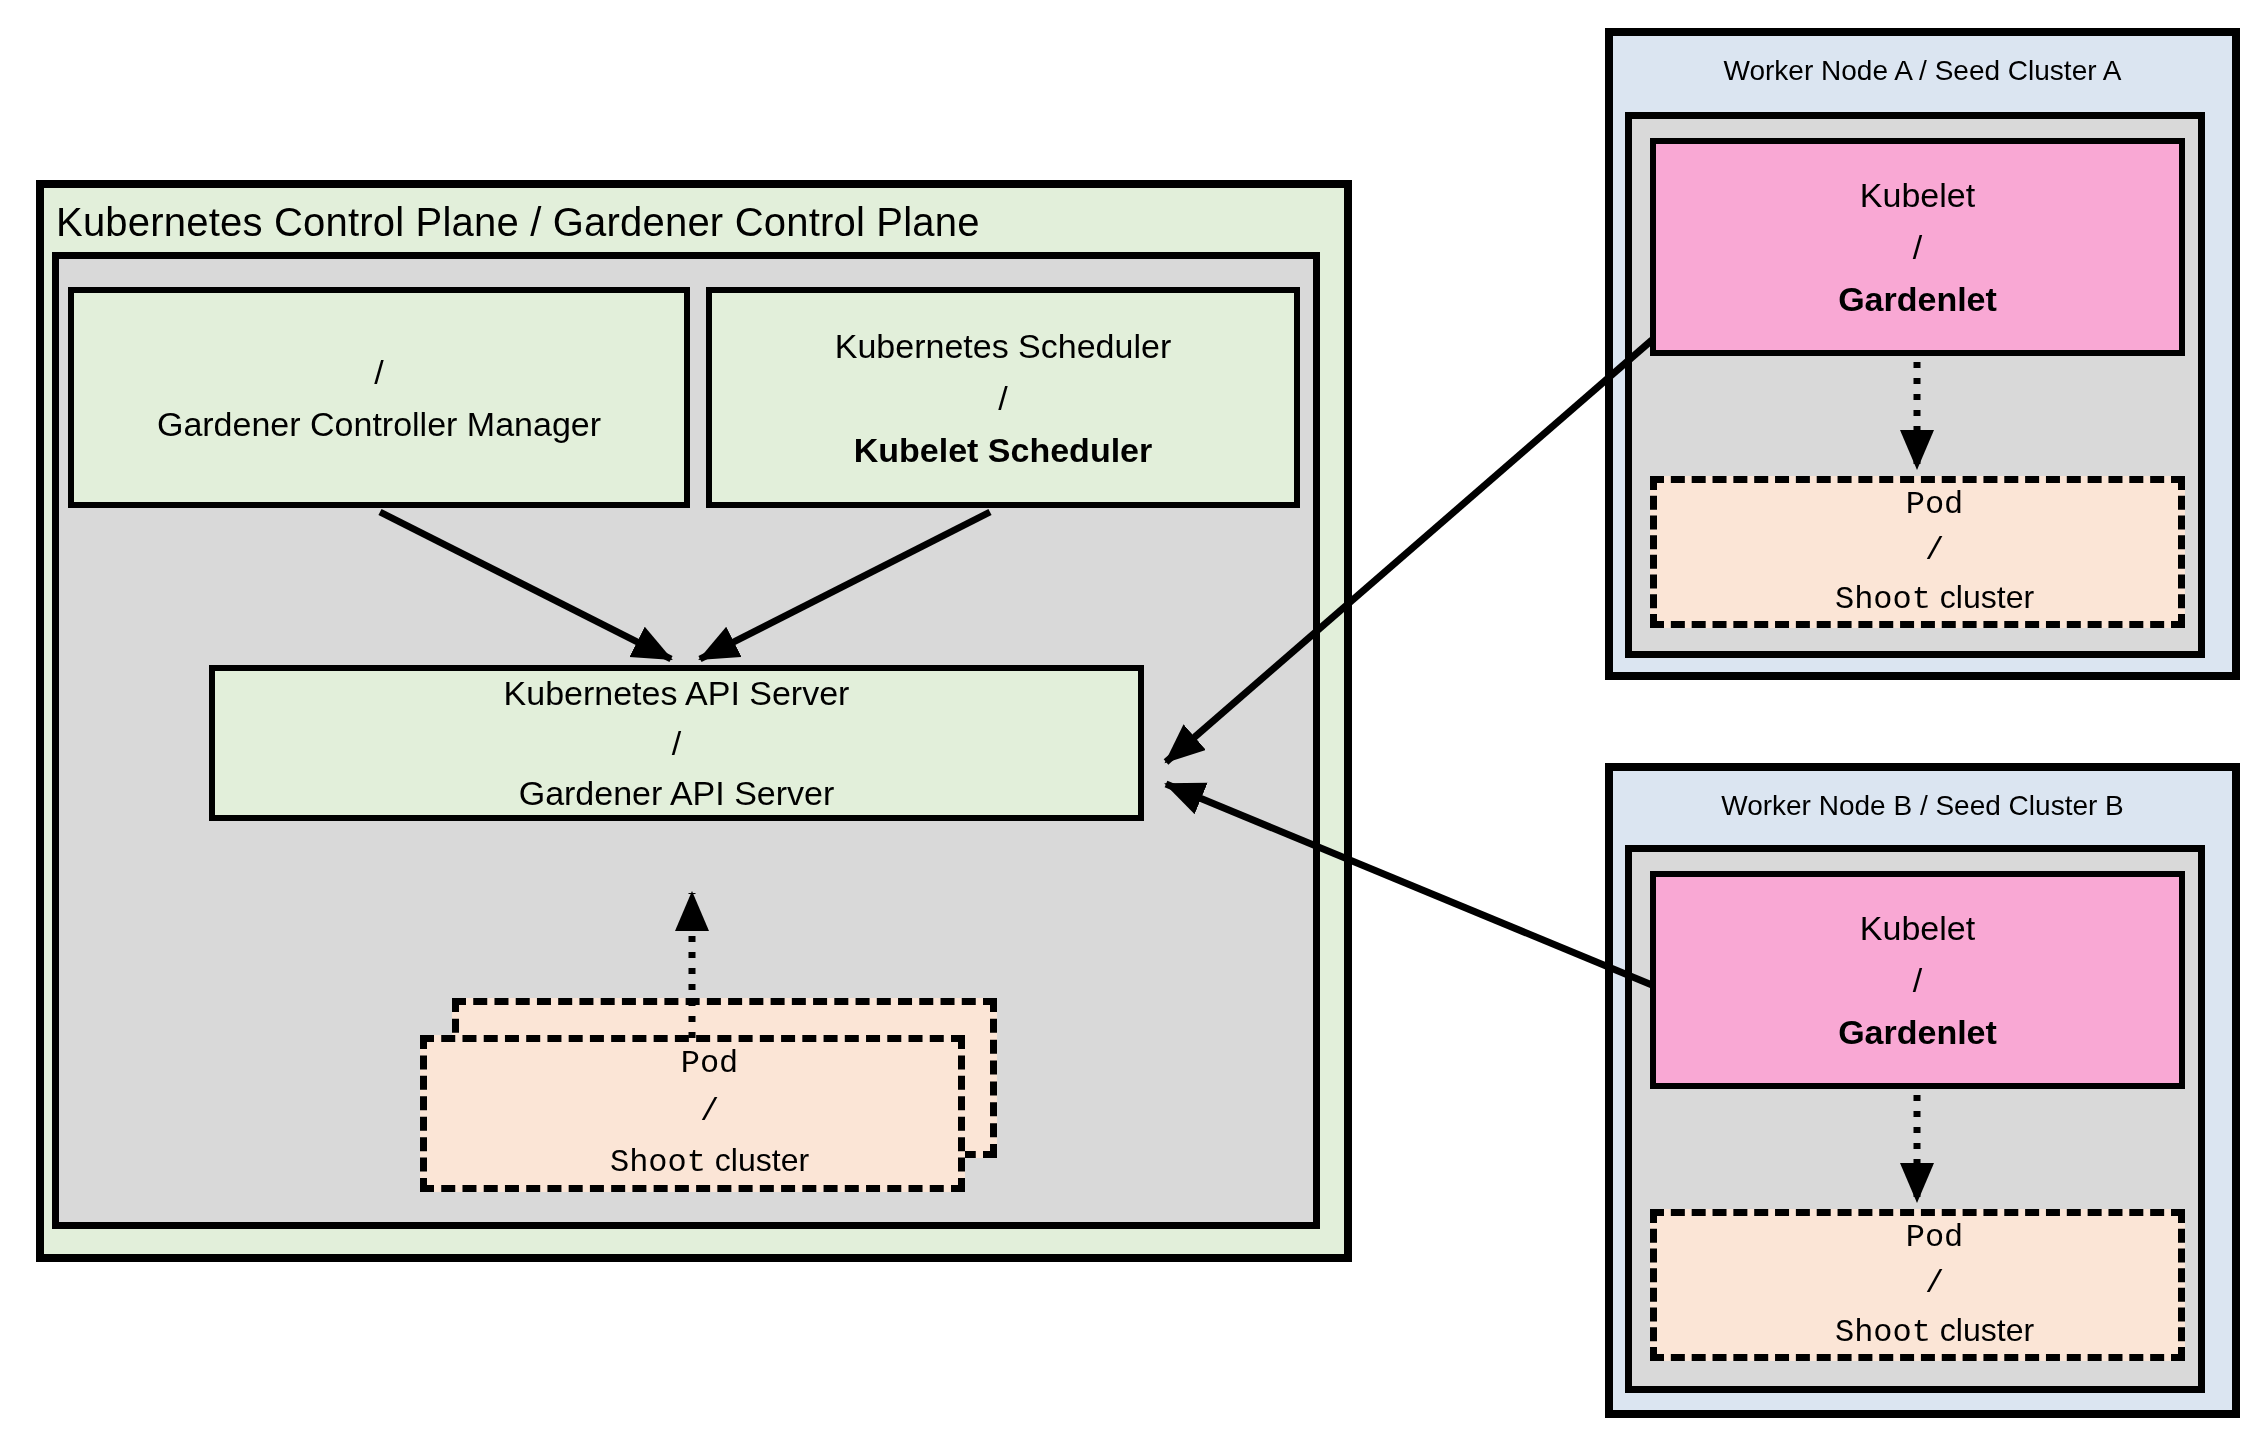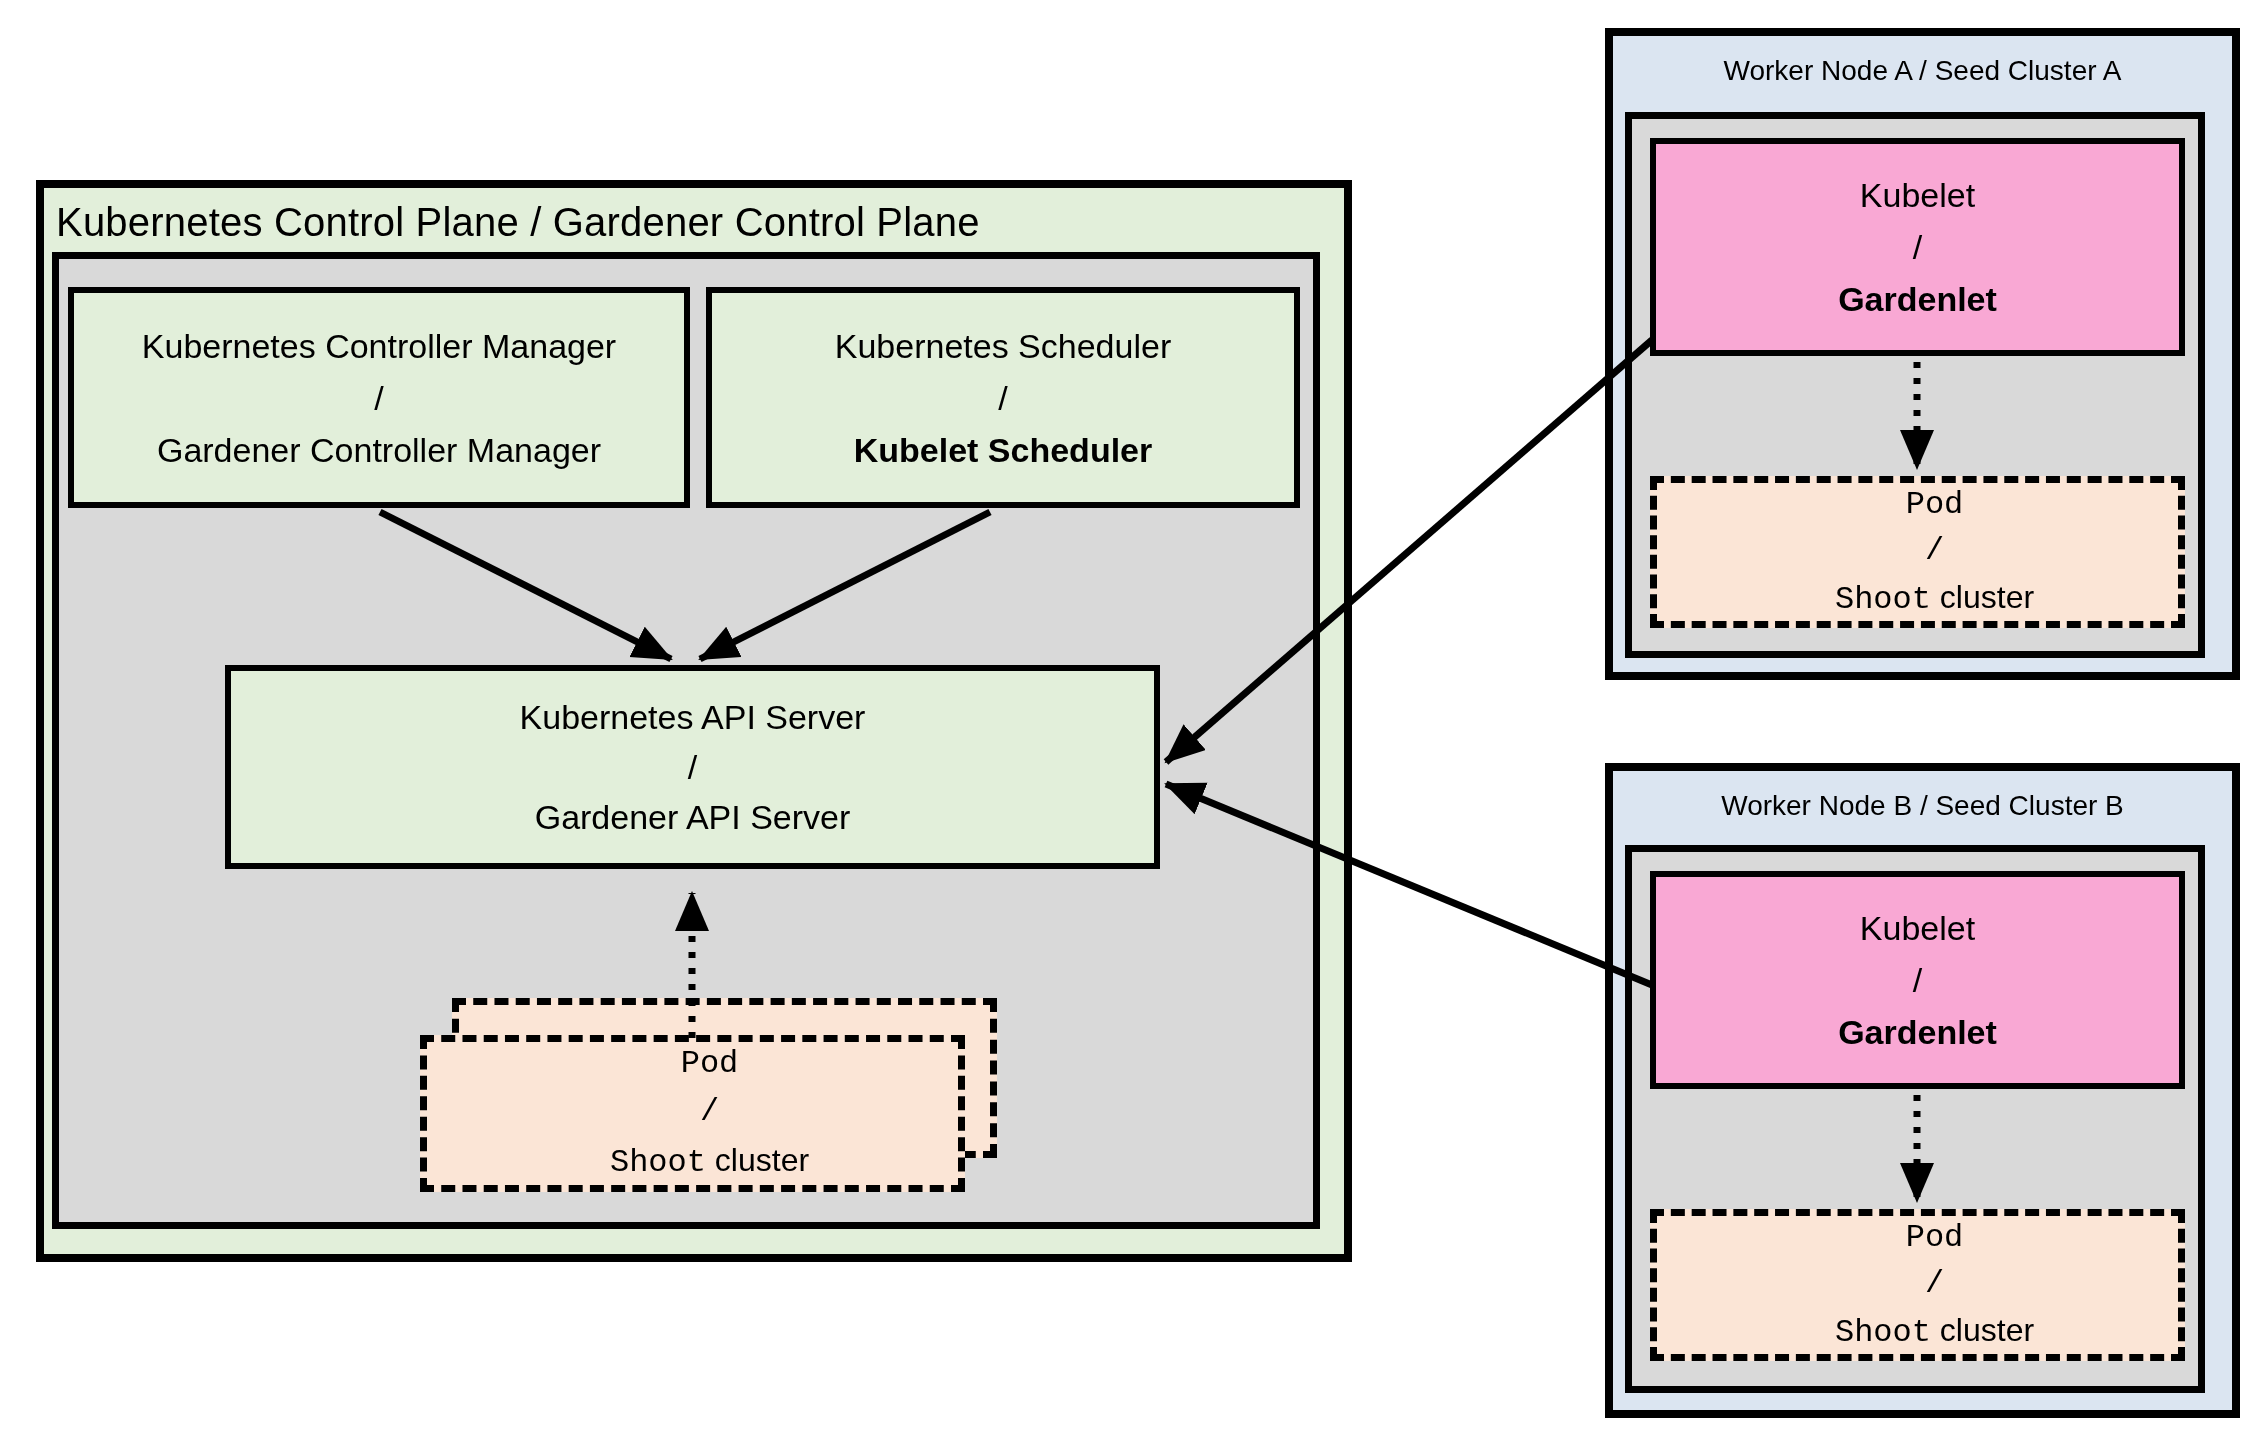--- a/index.html
+++ b/index.html
@@ -9,21 +9,21 @@
   }
   .abs{position:absolute;box-sizing:border-box;}
   
   .cp-outer{left:36px;top:180px;width:1316px;height:1082px;background:#e2efda;border:8px solid #000;}
   .cp-title{left:56px;top:192px;width:1100px;height:60px;display:flex;align-items:center;
             font-size:40px;letter-spacing:0.2px;}
   .cp-gray{left:52px;top:252px;width:1268px;height:977px;background:#d9d9d9;border:7px solid #000;}
   .green-box{background:#e2efda;border:6px solid #000;}
   .cm-box{left:68px;top:287px;width:622px;height:221px;}
   .sched-box{left:706px;top:287px;width:594px;height:221px;}
-  .api-box{left:225px;top:665px;width:935px;height:204px;}
+  .api-box{left:209px;top:665px;width:935px;height:156px;}
   
   .pod{background:#fbe5d6;border:7px dashed #000;}
   .pod-back{left:452px;top:998px;width:545px;height:160px;}
   .pod-front{left:420px;top:1035px;width:545px;height:157px;}
   
   .wn-outer{left:1605px;width:635px;background:#dbe5f1;border:8px solid #000;}
   .wn-a{top:28px;height:652px;}
   .wn-b{top:763px;height:655px;}
   .wn-title{left:1613px;width:619px;height:66px;display:flex;align-items:center;justify-content:center;
             font-size:28px;}
@@ -55,21 +55,20 @@
 <body>
 
 <div class="stage">
 
   <div class="abs cp-outer"></div>
   <div class="abs cp-title">Kubernetes Control Plane / Gardener Control Plane</div>
   <div class="abs cp-gray"></div>
 
   <div class="abs green-box cm-box">
     <div class="lines">
-      <div>Kubernetes Controller Manager</div>
       <div>/</div>
       <div>Gardener Controller Manager</div>
     </div>
   </div>
 
   <div class="abs green-box sched-box">
     <div class="lines">
       <div>Kubernetes Scheduler</div>
       <div>/</div>
       <div class="b">Kubelet Scheduler</div>

